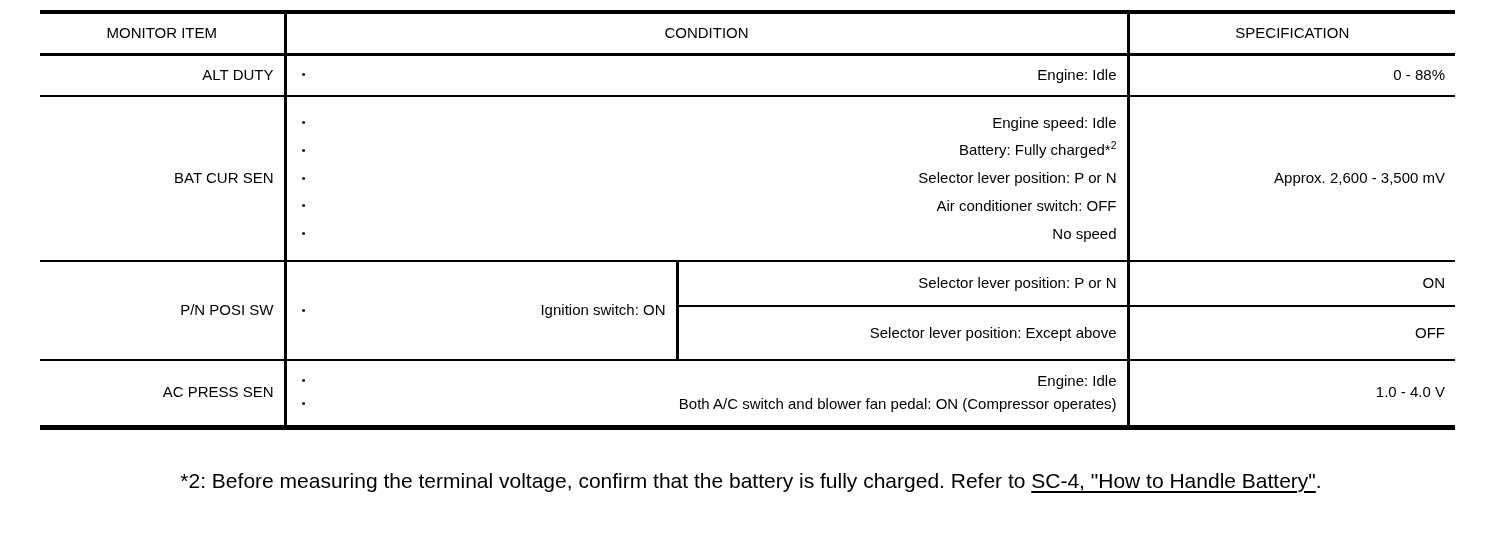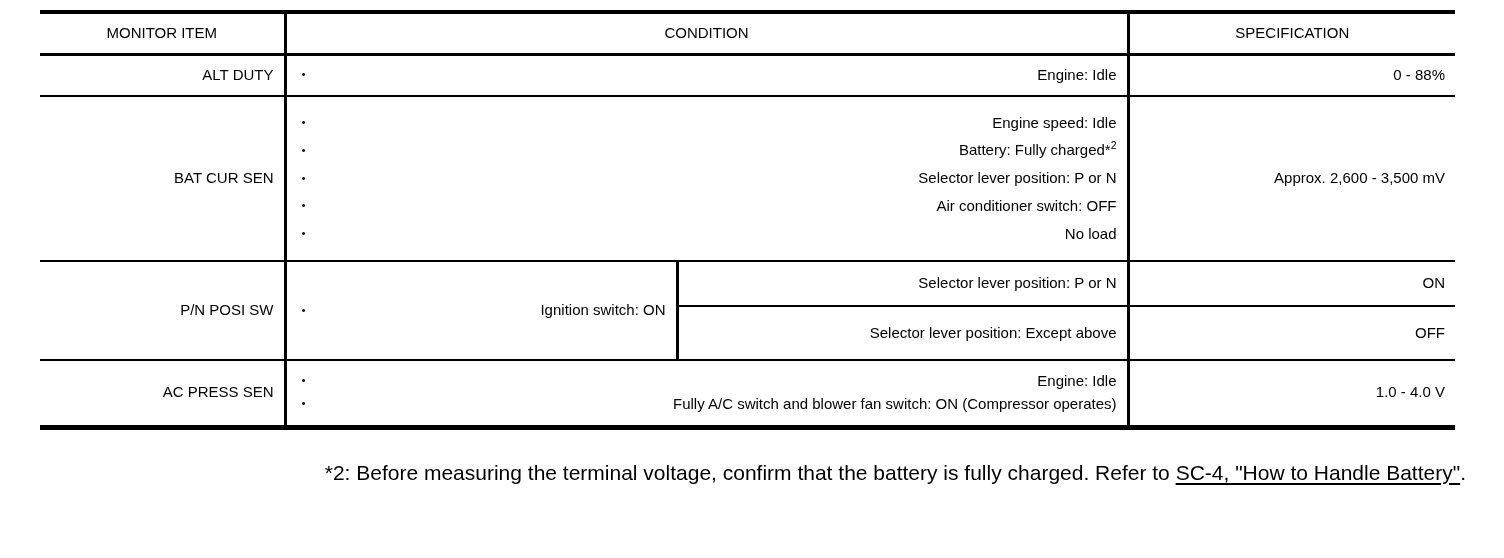--- a/index.html
+++ b/index.html
@@ -69,21 +69,21 @@
   sup.fn-sup { font-size: 0.7em; vertical-align: super; line-height: 0; }
 
   .footnotes {
     position: absolute;
     left: 36px; top: 424px;
     width: 1430px;
     font-size: 21px;
     line-height: 33px;
   }
   .footnote { margin: 0 0 5px 0; text-align: justify; }
-  .footnote.last { text-align: right; margin-top: 32px; }
+  .footnote.last { text-align: center; margin-top: 40px; }
   a.doc-link {
     color: #000;
     text-decoration: underline;
     text-decoration-thickness: 2px;
     text-underline-offset: 3px;
     cursor: pointer;
   }
 </style>
 </head>
 <body>
@@ -116,21 +116,21 @@
       </tr>
 
       <tr class="row-bat">
         <td class="col-item">BAT CUR SEN</td>
         <td class="col-cond" colspan="2">
           <div class="cond-list">
             <div class="cond-item">Engine speed: Idle</div>
             <div class="cond-item"><span>Battery: Fully charged*</span><sup class="fn-sup">2</sup></div>
             <div class="cond-item">Selector lever position: P or N</div>
             <div class="cond-item">Air conditioner switch: OFF</div>
-            <div class="cond-item">No load</div>
+            <div class="cond-item">No speed</div>
           </div>
         </td>
         <td class="col-spec">Approx. 2,600 - 3,500 mV</td>
       </tr>
 
       <tr class="row-pn-a">
         <td class="col-item" rowspan="2">P/N POSI SW</td>
         <td class="col-cond" rowspan="2">
           <div class="cond-list">
             <div class="cond-item">Ignition switch: ON</div>
@@ -146,21 +146,21 @@
           <div class="cond-plain">Selector lever position: Except above</div>
         </td>
         <td class="col-spec">OFF</td>
       </tr>
 
       <tr class="row-ac">
         <td class="col-item">AC PRESS SEN</td>
         <td class="col-cond" colspan="2">
           <div class="cond-list">
             <div class="cond-item">Engine: Idle</div>
-            <div class="cond-item">Fully A/C switch and blower fan switch: ON (Compressor operates)</div>
+            <div class="cond-item">Both A/C switch and blower fan pedal: ON (Compressor operates)</div>
           </div>
         </td>
         <td class="col-spec">1.0 - 4.0 V</td>
       </tr>
     </tbody>
   </table>
 
   <div class="footnotes">
     <p class="footnote last"><span>*2: Before measuring the terminal voltage, confirm that the battery is fully charged. Refer to </span><a class="doc-link">SC-4, "How to Handle Battery"</a><span>.</span></p>
   </div>

